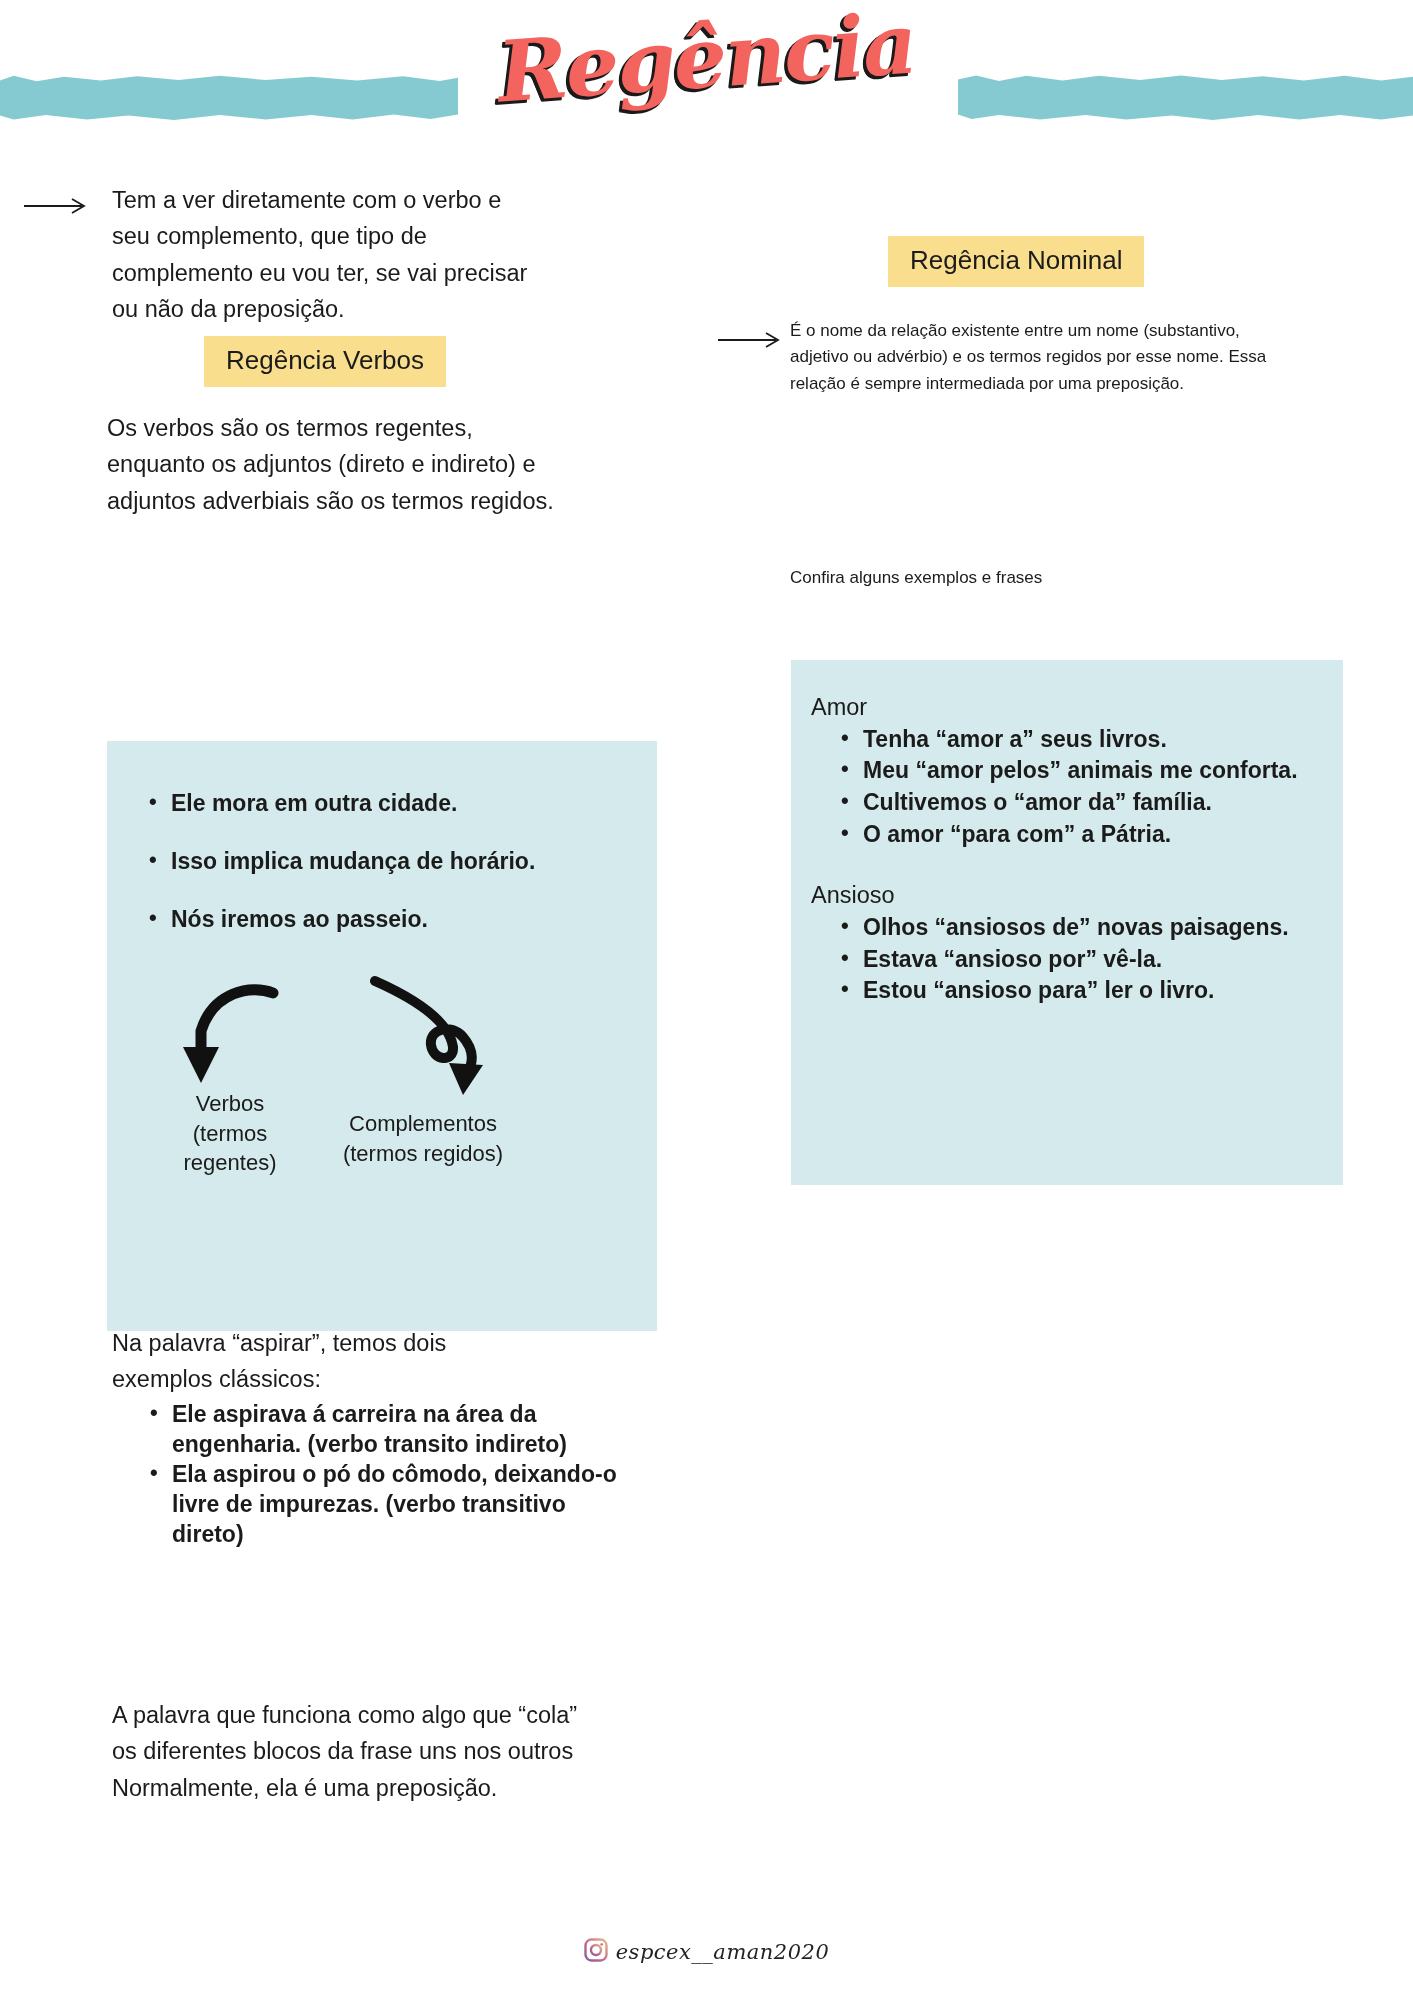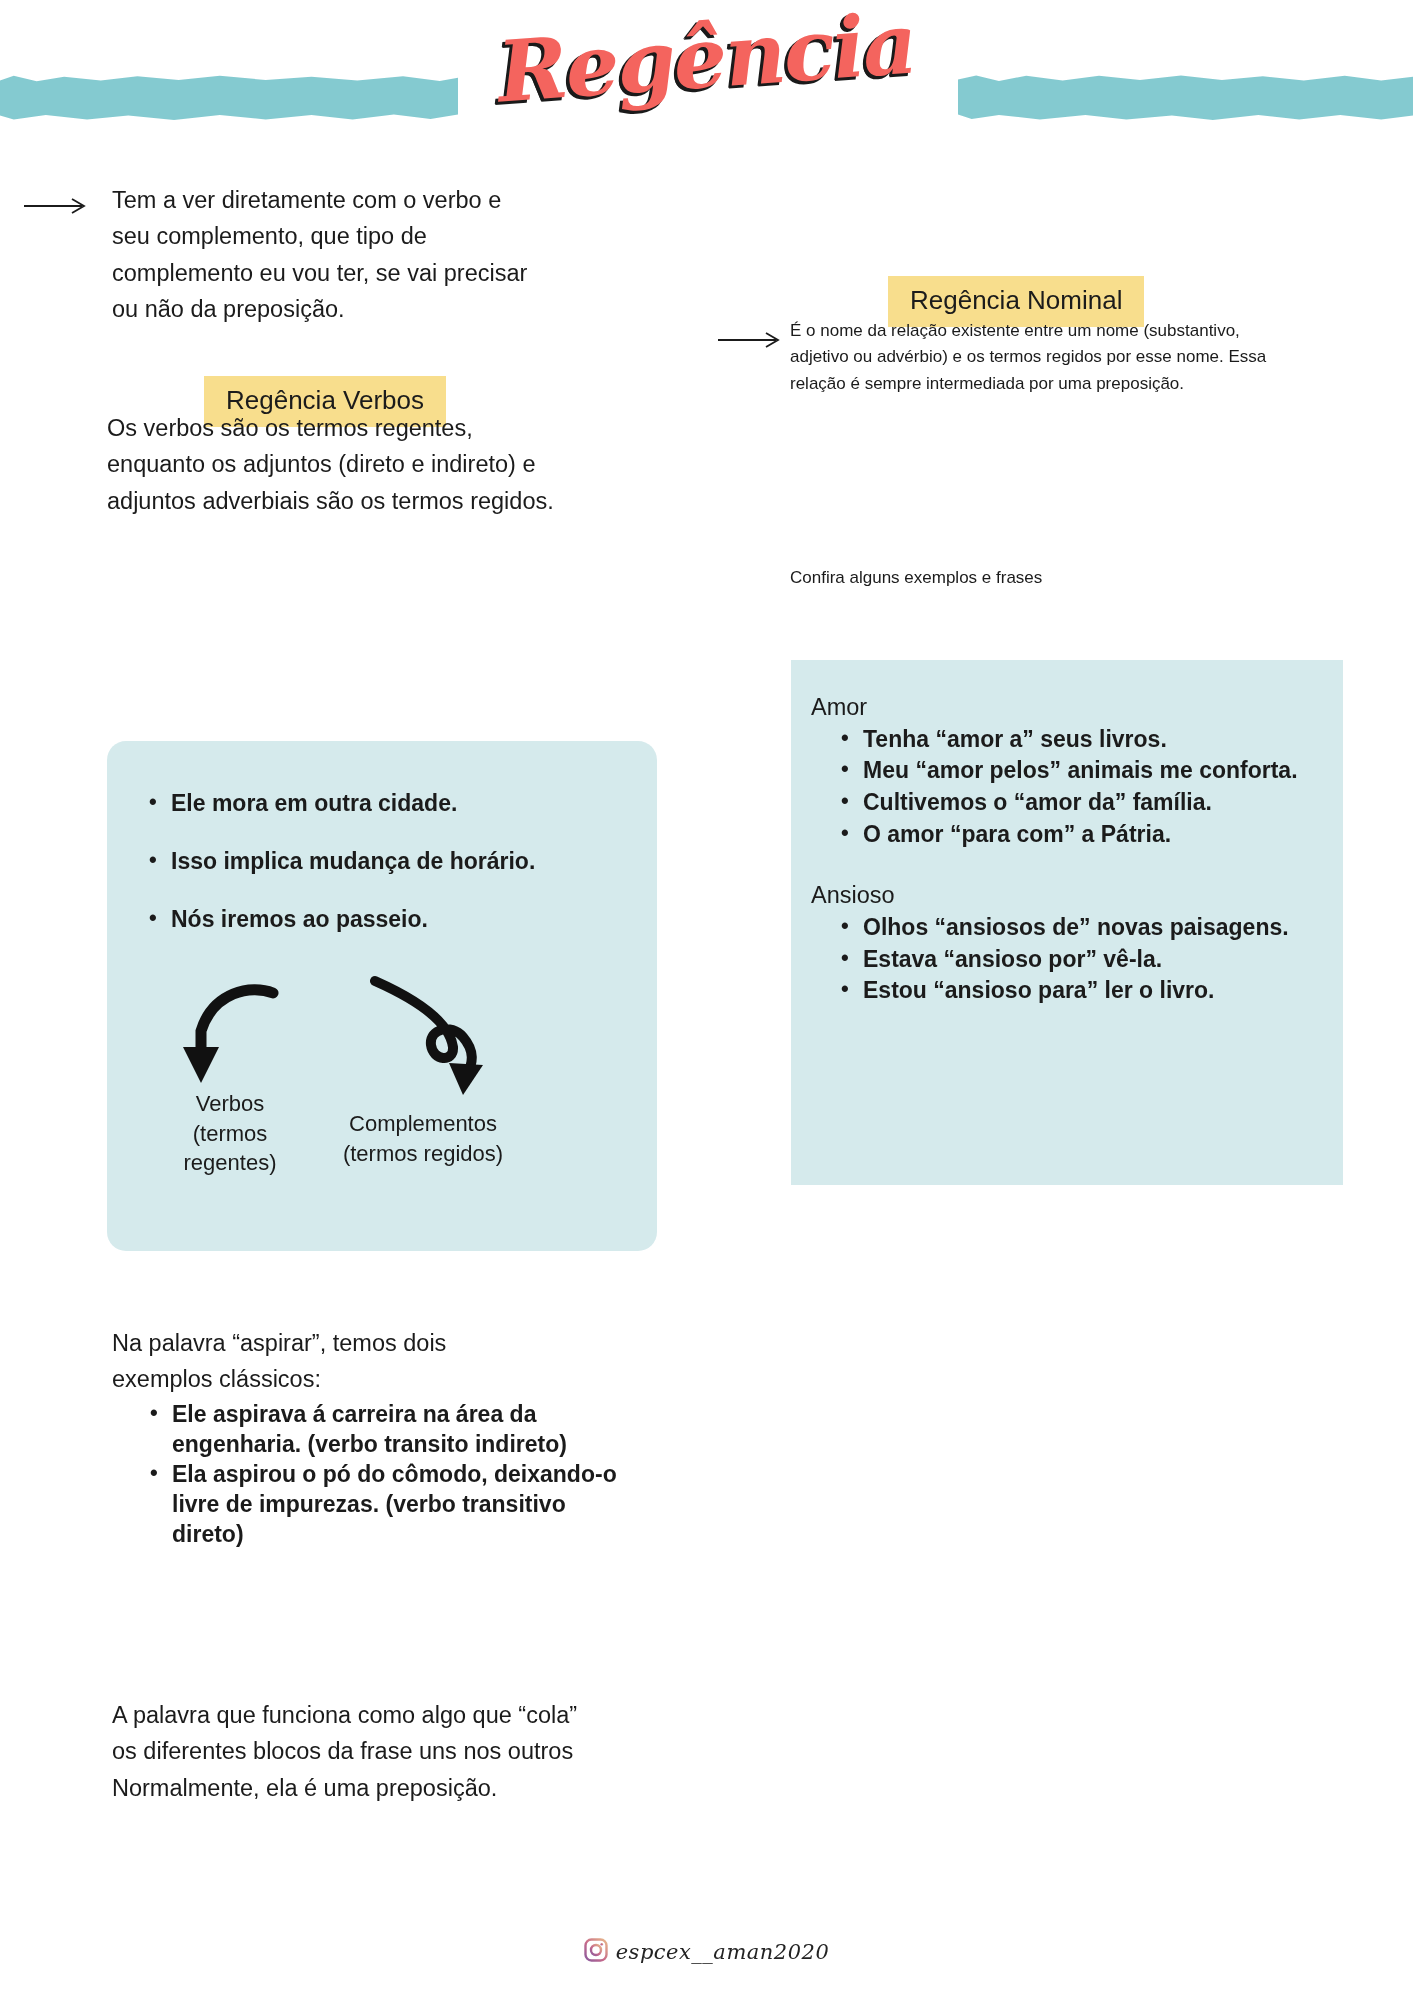--- a/index.html
+++ b/index.html
@@ -76,21 +76,20 @@
   .arrow-long svg { display:block; }
 
   .tag {
     display: inline-block;
     background: #F8DE8D;
     font-size: 26px;
     line-height: 1.1;
     padding: 10px 22px 12px 22px;
     color: #1b1b1b;
     white-space: nowrap;
-    margin-top: 40px;
   }
 
   .teal-box {
     position: absolute;
     background: #D5EAEC;
   }
 
   ul.bl {
     margin: 0;
     padding: 0 0 0 30px;
@@ -167,21 +166,21 @@
 </div>
 
 <div class="para" style="position:absolute; left:112px; top:182px; width:420px;">Tem a ver diretamente com o verbo e seu complemento, que tipo de complemento eu vou ter, se vai precisar ou não da preposição.</div>
 
 <div style="position:absolute; left:204px; top:336px;">
   <span class="tag">Regência Verbos</span>
 </div>
 
 <div class="para" style="position:absolute; left:107px; top:410px; width:455px;">Os verbos são os termos regentes, enquanto os adjuntos (direto e indireto) e adjuntos adverbiais são os termos regidos.</div>
 
-<div class="teal-box" style="left:107px; top:741px; width:550px; height:510px;border-radius:19px;">
+<div class="teal-box" style="left:107px; top:741px; width:550px; height:590px;">
 
   <ul class="bl spaced" style="padding-top:48px; padding-left:42px;">
     <li>Ele mora em outra cidade.</li>
     <li>Isso implica mudança de horário.</li>
     <li>Nós iremos ao passeio.</li>
   </ul>
 
   <div style="position:absolute; left:48px; top:238px;">
     <svg width="130" height="110" viewBox="0 0 130 110">
       <path d="M118 14 C 96 5, 58 13, 46 52 L 46 78" fill="none" stroke="#111111" stroke-width="11" stroke-linecap="round"></path>

